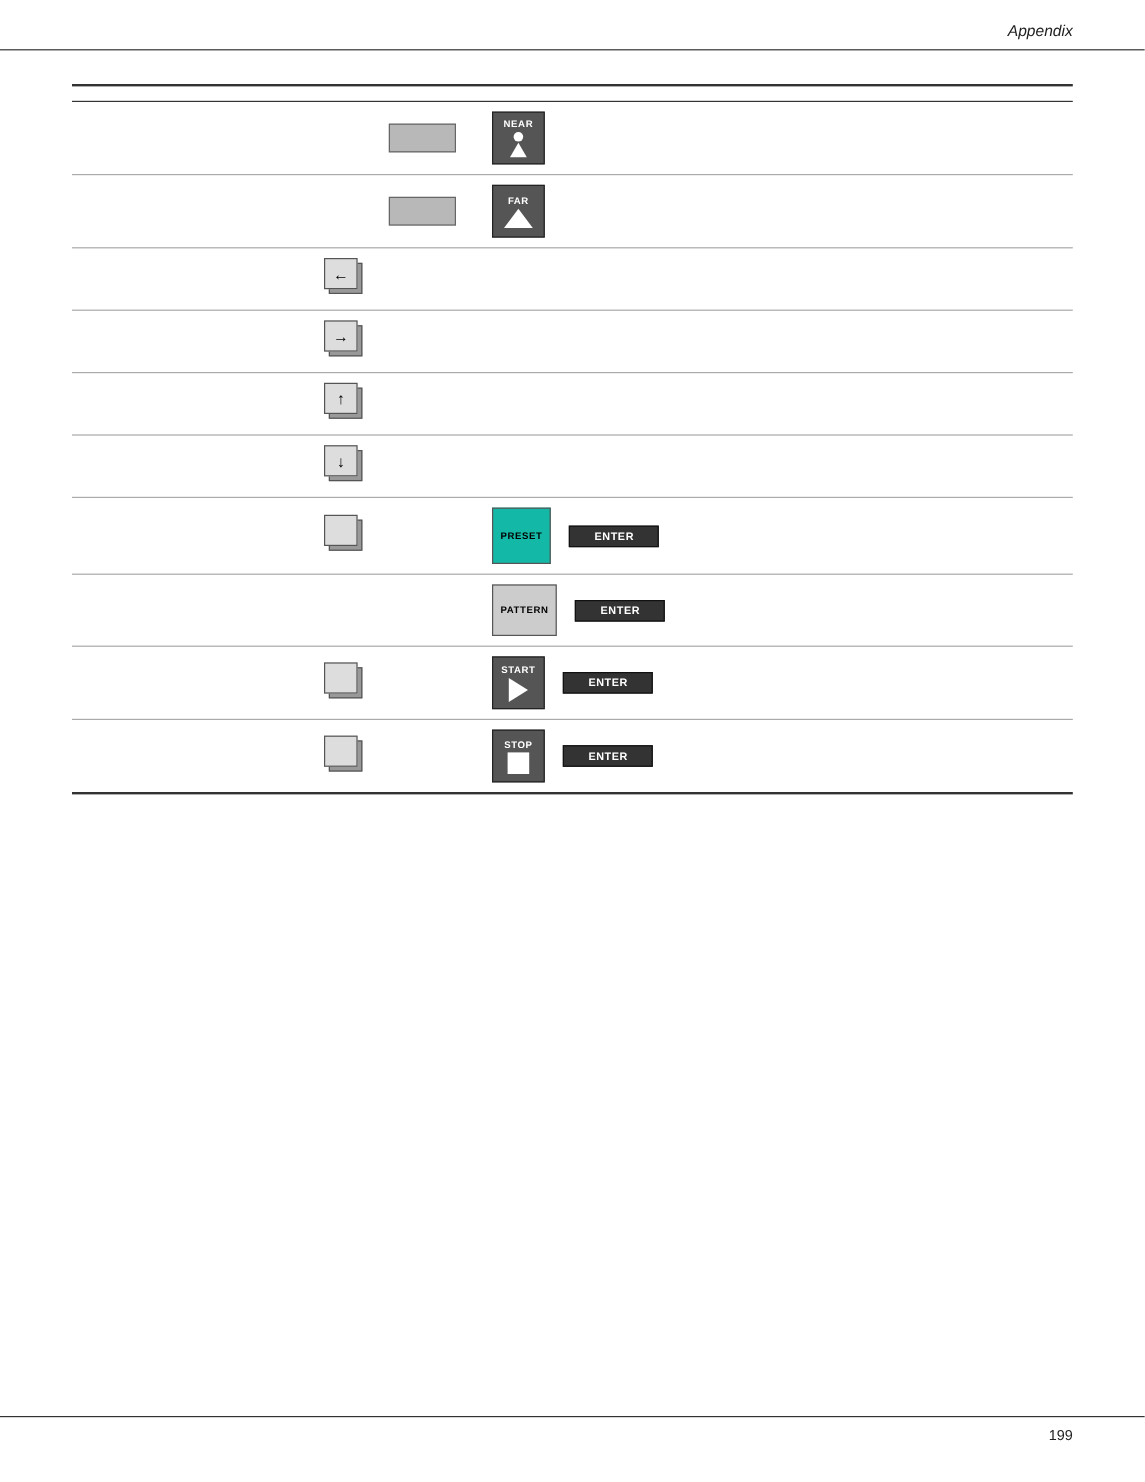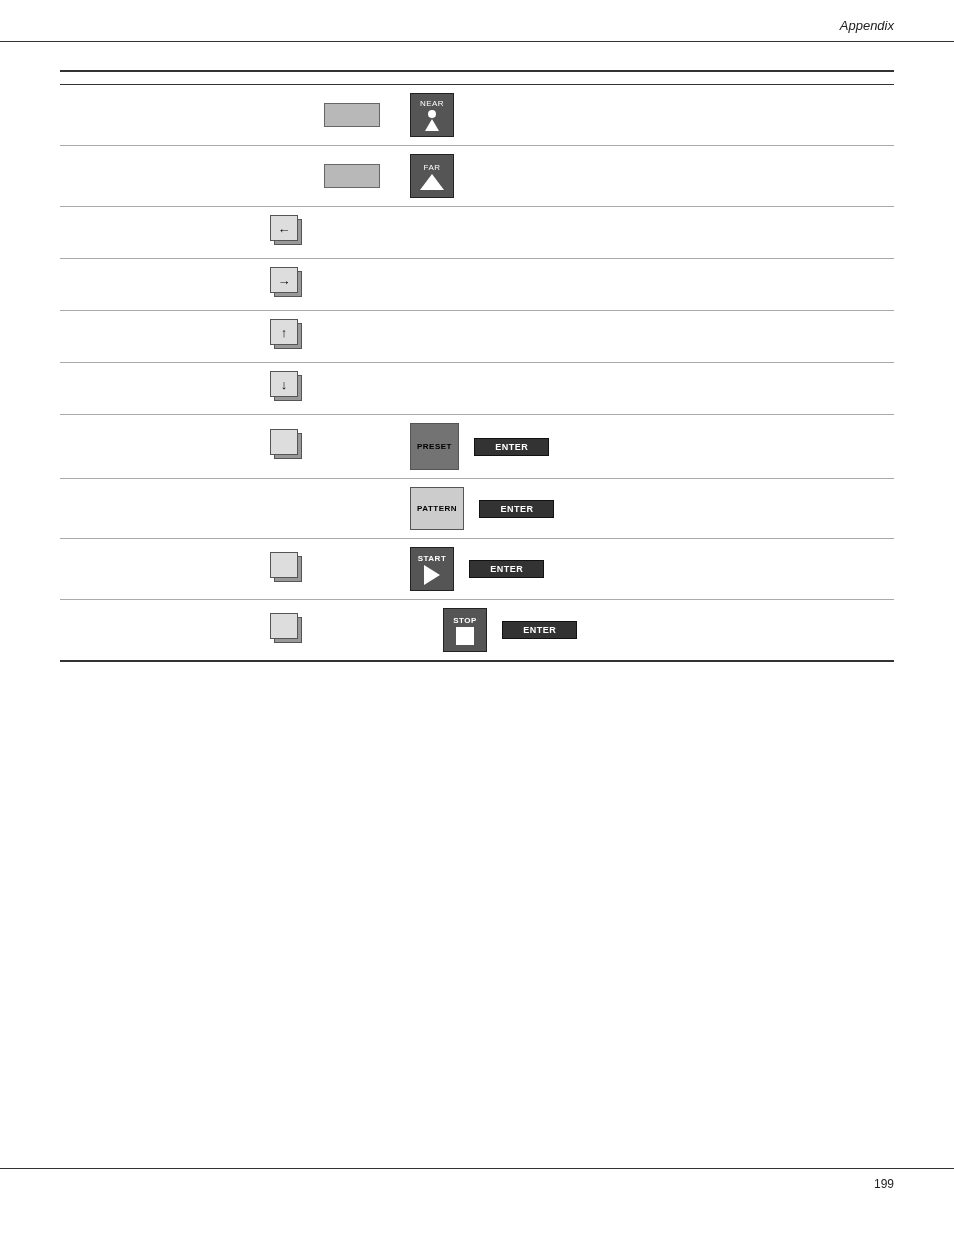--- a/index.html
+++ b/index.html
@@ -90,21 +90,21 @@
       border: 1px solid #111;
       letter-spacing: 0.5px;
       vertical-align: middle;
       margin-left: 12px;
     }
 
     .preset-btn {
       display: inline-flex;
       align-items: center;
       justify-content: center;
-      background: #737373;
+      background: #14b8a6;
       color: #000;
       font-size: 8px;
       font-weight: bold;
       padding: 18px 6px;
       border: 1.5px solid #555;
       letter-spacing: 0.5px;
       vertical-align: middle;
     }
 
     .pattern-btn {
@@ -179,21 +179,21 @@
     }
 
     .page-footer {
       position: absolute;
       bottom: 28px;
       left: 0;
       right: 0;
       display: flex;
       justify-content: space-between;
       align-items: center;
-      padding: 16px 60px;
+      padding: 4px 60px;
       border-top: 1.5px solid #333;
       padding-top: 8px;
     }
 
     .page-number {
       font-size: 12px;
       color: #222;
       margin-left: auto;
     }
 
@@ -268,39 +268,39 @@
 
     <tr>
       <td class="col-1"></td>
       <td class="col-2">
         <div class="bar-container">
           <span class="wide-bar" style="width:56px;"></span>
         </div>
       </td>
       <td class="col-3">
         <div class="osd-btn" style="display:inline-flex;">
-          <span style="font-size:8px;font-weight:normal;letter-spacing:0.5px;">NEAR</span>
+          <span style="font-size:8px;font-weight:bold;letter-spacing:0.5px;">NEAR</span>
           <div class="icon-shape" style="display:flex;flex-direction:column;align-items:center;">
             <div class="person-head"></div>
             <div class="person-body"></div>
           </div>
         </div>
       </td>
     </tr>
 
     <tr>
       <td class="col-1"></td>
       <td class="col-2">
         <div class="bar-container">
           <span class="wide-bar" style="width:56px;"></span>
         </div>
       </td>
       <td class="col-3">
         <div class="osd-btn" style="display:inline-flex;">
-          <span style="font-size:8px;font-weight:normal;letter-spacing:0.5px;">FAR</span>
+          <span style="font-size:8px;font-weight:bold;letter-spacing:0.5px;">FAR</span>
           <div class="icon-shape">
             <div class="mountain-shape"></div>
           </div>
         </div>
       </td>
     </tr>
 
     <tr>
       <td class="col-1"></td>
       <td class="col-2">
@@ -389,21 +389,21 @@
 
     <tr>
       <td class="col-1"></td>
       <td class="col-2">
         <div class="key-wrap">
           <div class="key-back"></div>
           <div class="key-front" style="font-size:9px;"> </div>
         </div>
       </td>
       <td class="col-3">
-        <div class="osd-btn" style="display:inline-flex;vertical-align:middle;margin-left:33px;">
+        <div class="osd-btn" style="display:inline-flex;vertical-align:middle;">
           <span style="font-size:8px;font-weight:bold;letter-spacing:0.5px;">STOP</span>
           <div class="icon-shape">
             <div class="stop-square"></div>
           </div>
         </div>
         <span class="enter-btn">ENTER</span>
       </td>
     </tr>
   </tbody>
 </table>

